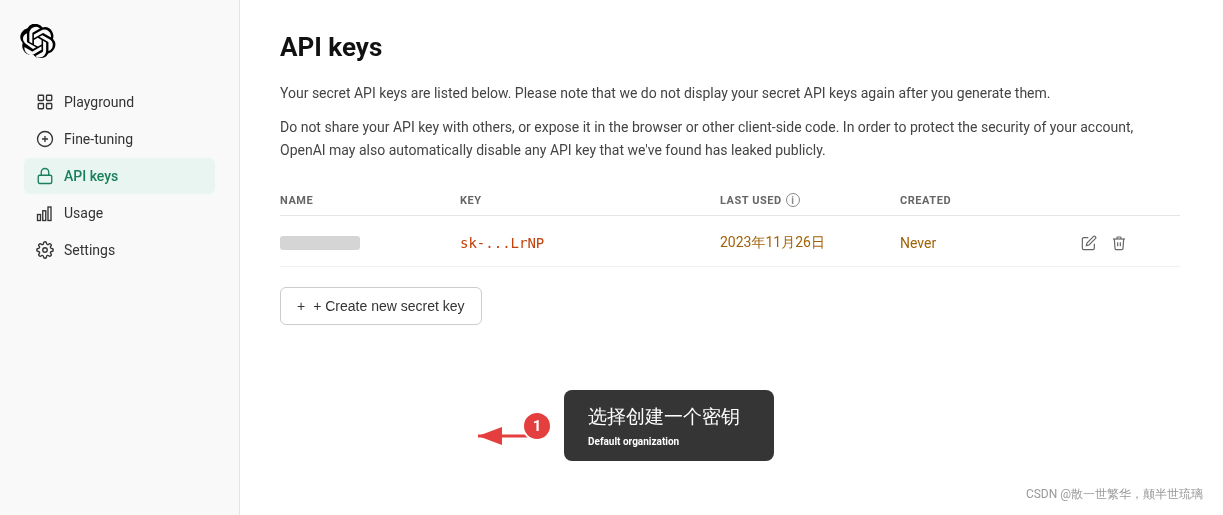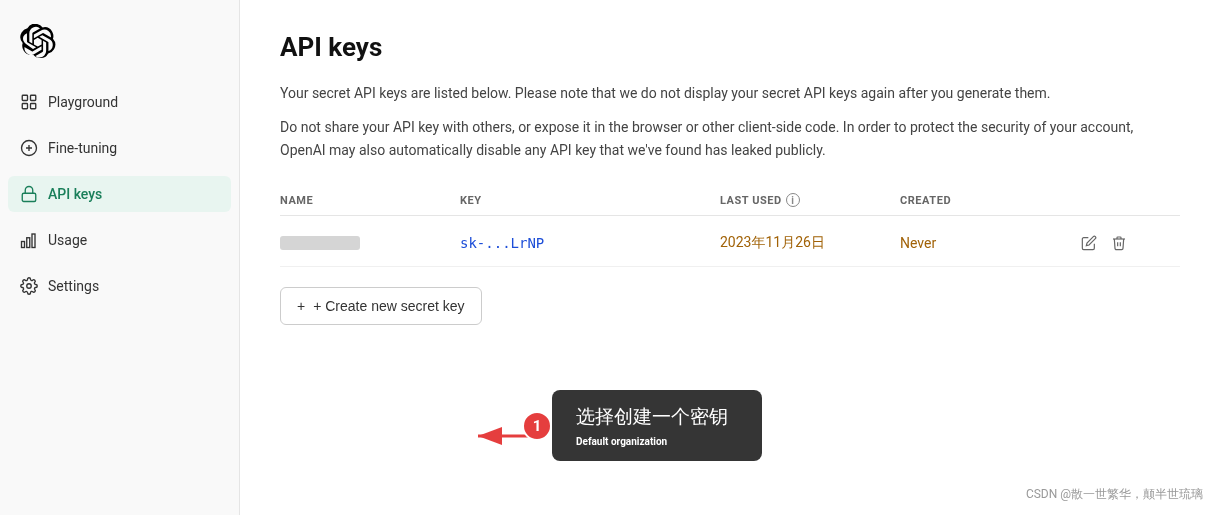--- a/index.html
+++ b/index.html
@@ -27,22 +27,22 @@
     }
 
     .sidebar-logo svg {
       width: 36px;
       height: 36px;
     }
 
     .sidebar-nav {
       display: flex;
       flex-direction: column;
-      gap: 10px;
-      padding: 0 8px;
+      gap: 1px;
+      padding: 0 24px;
     }
 
     .sidebar-item {
       display: flex;
       align-items: center;
       gap: 10px;
       padding: 9px 12px;
       border-radius: 6px;
       cursor: pointer;
       color: #333;
@@ -132,21 +132,21 @@
     .key-name-placeholder {
       width: 80px;
       height: 14px;
       background: #d5d5d5;
       border-radius: 3px;
     }
 
     .key-value {
       font-family: monospace;
       font-size: 14px;
-      color: #1d4ed8;
+      color: #c2410c;
     }
 
     .table-actions {
       display: flex;
       gap: 12px;
       align-items: center;
     }
 
     .action-icon {
       color: #666;
@@ -345,21 +345,21 @@
         color:#fff; font-size:15px; font-weight:700;
         display:flex; align-items:center; justify-content:center;
         position:absolute; left:-14px; top:50%; transform:translateY(-50%);
         z-index:10; border:2px solid #fff;
       ">1</div>
 
       <div style="
         background:rgba(38,38,38,0.93); color:#fff;
         padding:14px 20px 14px 24px;
         border-radius:8px; min-width:210px;
-        margin-left:16px;
+        margin-left:28px;
       ">
         <div style="font-size:19px; font-weight:500; margin-bottom:6px;">选择创建一个密钥</div>
         <div style="font-size:10px; font-weight:700;">Default organization</div>
       </div>
     </div>
   </div>
 
   <div class="attribution">CSDN @散一世繁华，颠半世琉璃</div>
 </main>
 

